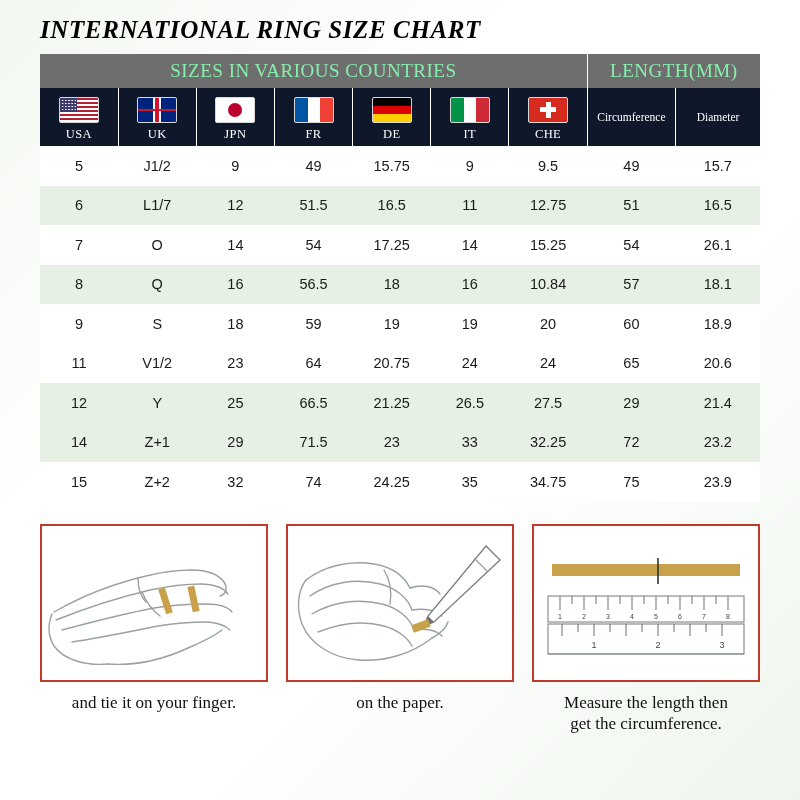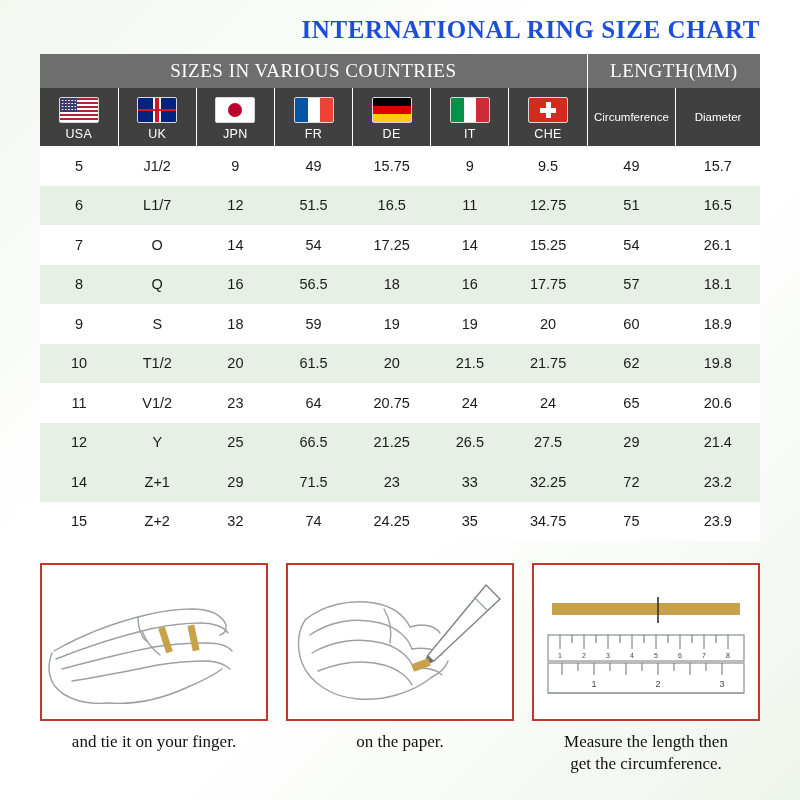--- a/index.html
+++ b/index.html
@@ -13,58 +13,60 @@
     overflow: hidden;
   }
   #page {
     width: 800px; height: 800px;
     padding: 10px 40px 0 40px;
     position: relative;
   }
 
   
   .title {
-    text-align: right;
+    text-align: left;
     font-size: 25px;
     font-weight: bold;
+    font-style: italic;
     letter-spacing: 0.6px;
-    color: #1d4ed8;
+    color: #000000;
     padding: 6px 0 10px 0;
     font-family: "Liberation Serif", serif;
   }
 
   
   table.chart {
     width: 720px;
     border-collapse: collapse;
     table-layout: fixed;
   }
   table.chart td, table.chart th {
     text-align: center;
     vertical-align: middle;
   }
   .hdr-group {
     background: #6e6e6e;
-    color: #ffffff;
+    color: #86efac;
     font-size: 19px;
     font-weight: normal;
     height: 34px;
     letter-spacing: 0.5px;
     font-family: "Liberation Serif", serif;
     border-right: 1px solid #ffffff;
     margin-left: 22px;
   }
   .hdr-group.last { border-right: none; }
 
   .flagrow td {
-    background: #404040;
+    background: #0f172a;
     color: #ffffff;
     height: 58px;
     padding-top: 4px;
     border-right: 1px solid #ffffff;
+    font-family: Liberation Serif, serif;
   }
   .flagrow td.last { border-right: none; }
   .flagrow td.sub {
     font-size: 11.5px;
     color: #ffffff;
     vertical-align: middle;
     padding-top: 0;
   }
   .flag-wrap { display: flex; flex-direction: column; align-items: center; gap: 4px; }
   .country-label { font-size: 12.5px; letter-spacing: 0.4px; }
@@ -287,45 +289,34 @@
           <td>54</td>
           <td>26.1</td>
         </tr>
       <tr class="even">
           <td>8</td>
           <td>Q</td>
           <td>16</td>
           <td>56.5</td>
           <td>18</td>
           <td>16</td>
-          <td>17.75</td>
+          <td>10.84</td>
           <td>57</td>
           <td>18.1</td>
         </tr>
       <tr class="odd">
           <td>9</td>
           <td>S</td>
           <td>18</td>
           <td>59</td>
           <td>19</td>
           <td>19</td>
           <td>20</td>
           <td>60</td>
           <td>18.9</td>
-        </tr>
-      <tr class="even">
-          <td>10</td>
-          <td>T1/2</td>
-          <td>20</td>
-          <td>61.5</td>
-          <td>20</td>
-          <td>21.5</td>
-          <td>21.75</td>
-          <td>62</td>
-          <td>19.8</td>
         </tr>
       <tr class="odd">
           <td>11</td>
           <td>V1/2</td>
           <td>23</td>
           <td>64</td>
           <td>20.75</td>
           <td>24</td>
           <td>24</td>
           <td>65</td>

